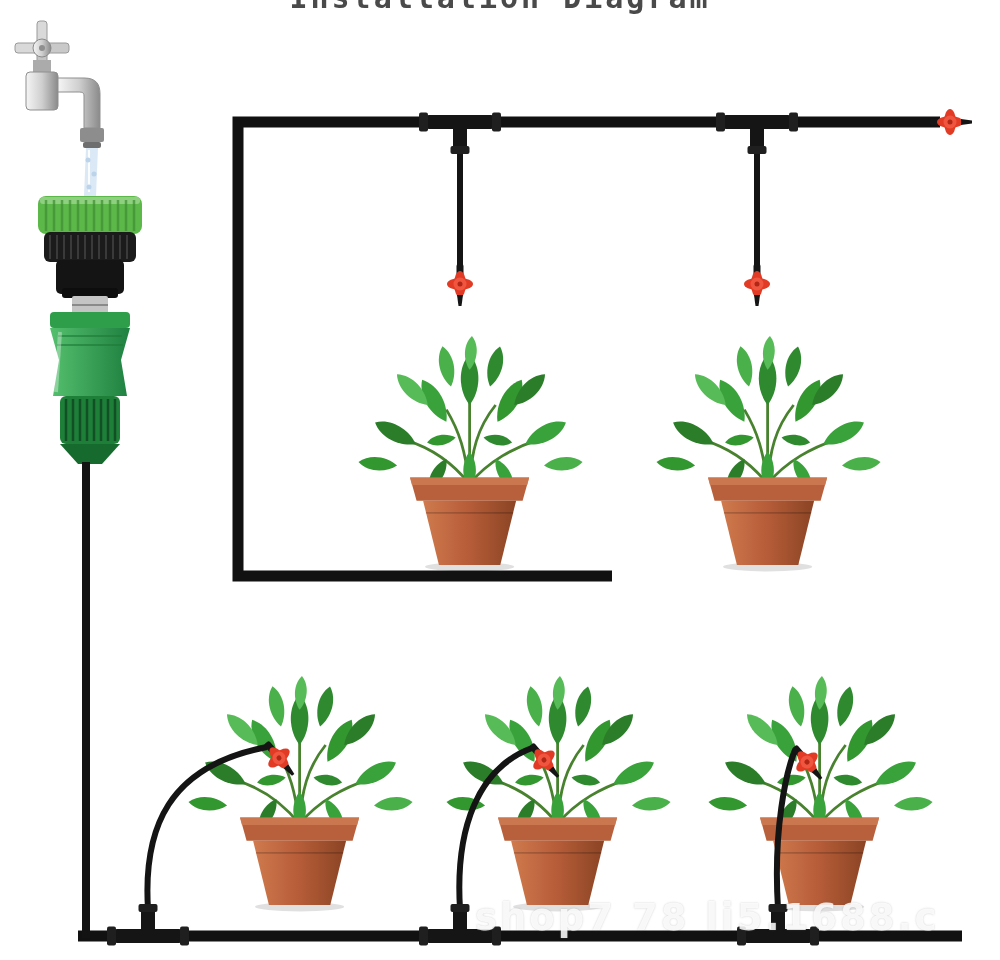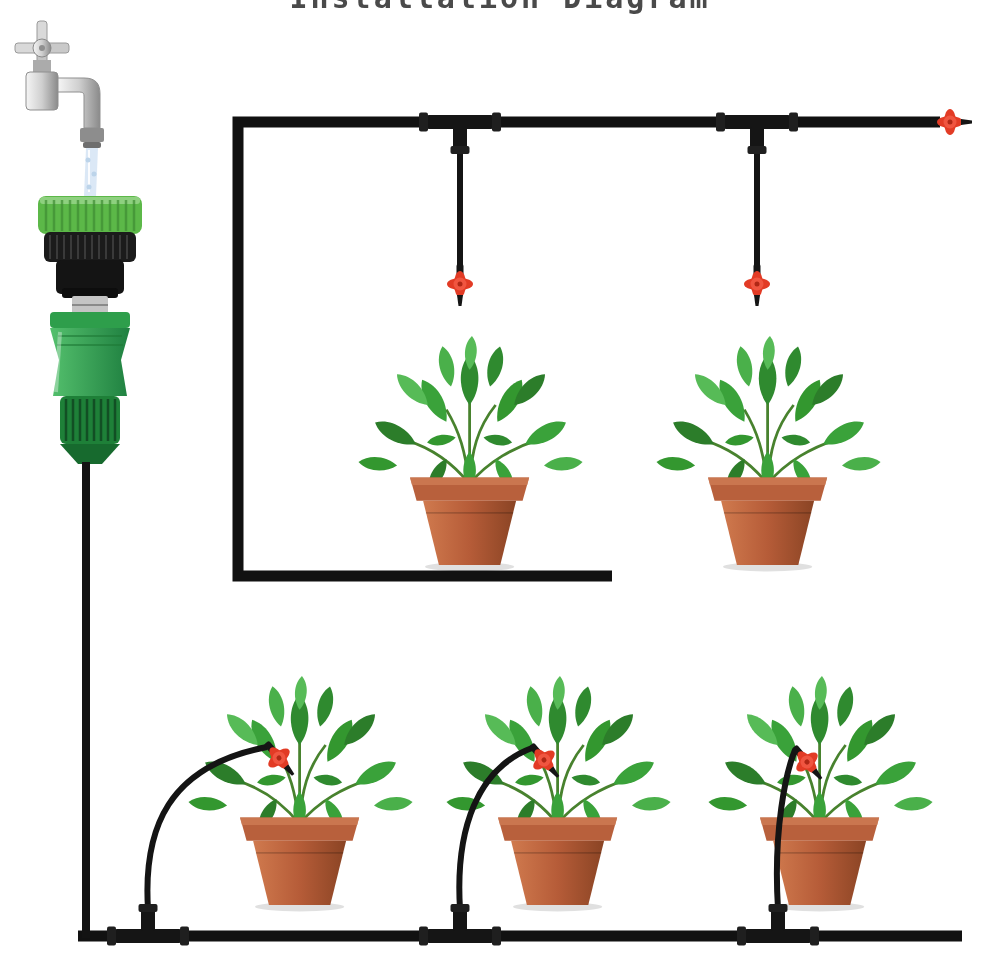--- a/index.html
+++ b/index.html
@@ -247,14 +247,15 @@
             <path d="M115 399 L115 441"></path>
         </g>
         <path d="M60 444 L120 444 L102 464 L78 464 Z" fill="#176a2e"></path>
       </g>
       <g>
         <rect x="82" y="462" width="8" height="476" fill="#131313"></rect>
       </g>
     </g>
   </svg>
 
+  <div class="watermark">shop7 78 li5.1688.c</div>
 
 </div>
 
 </body></html>

